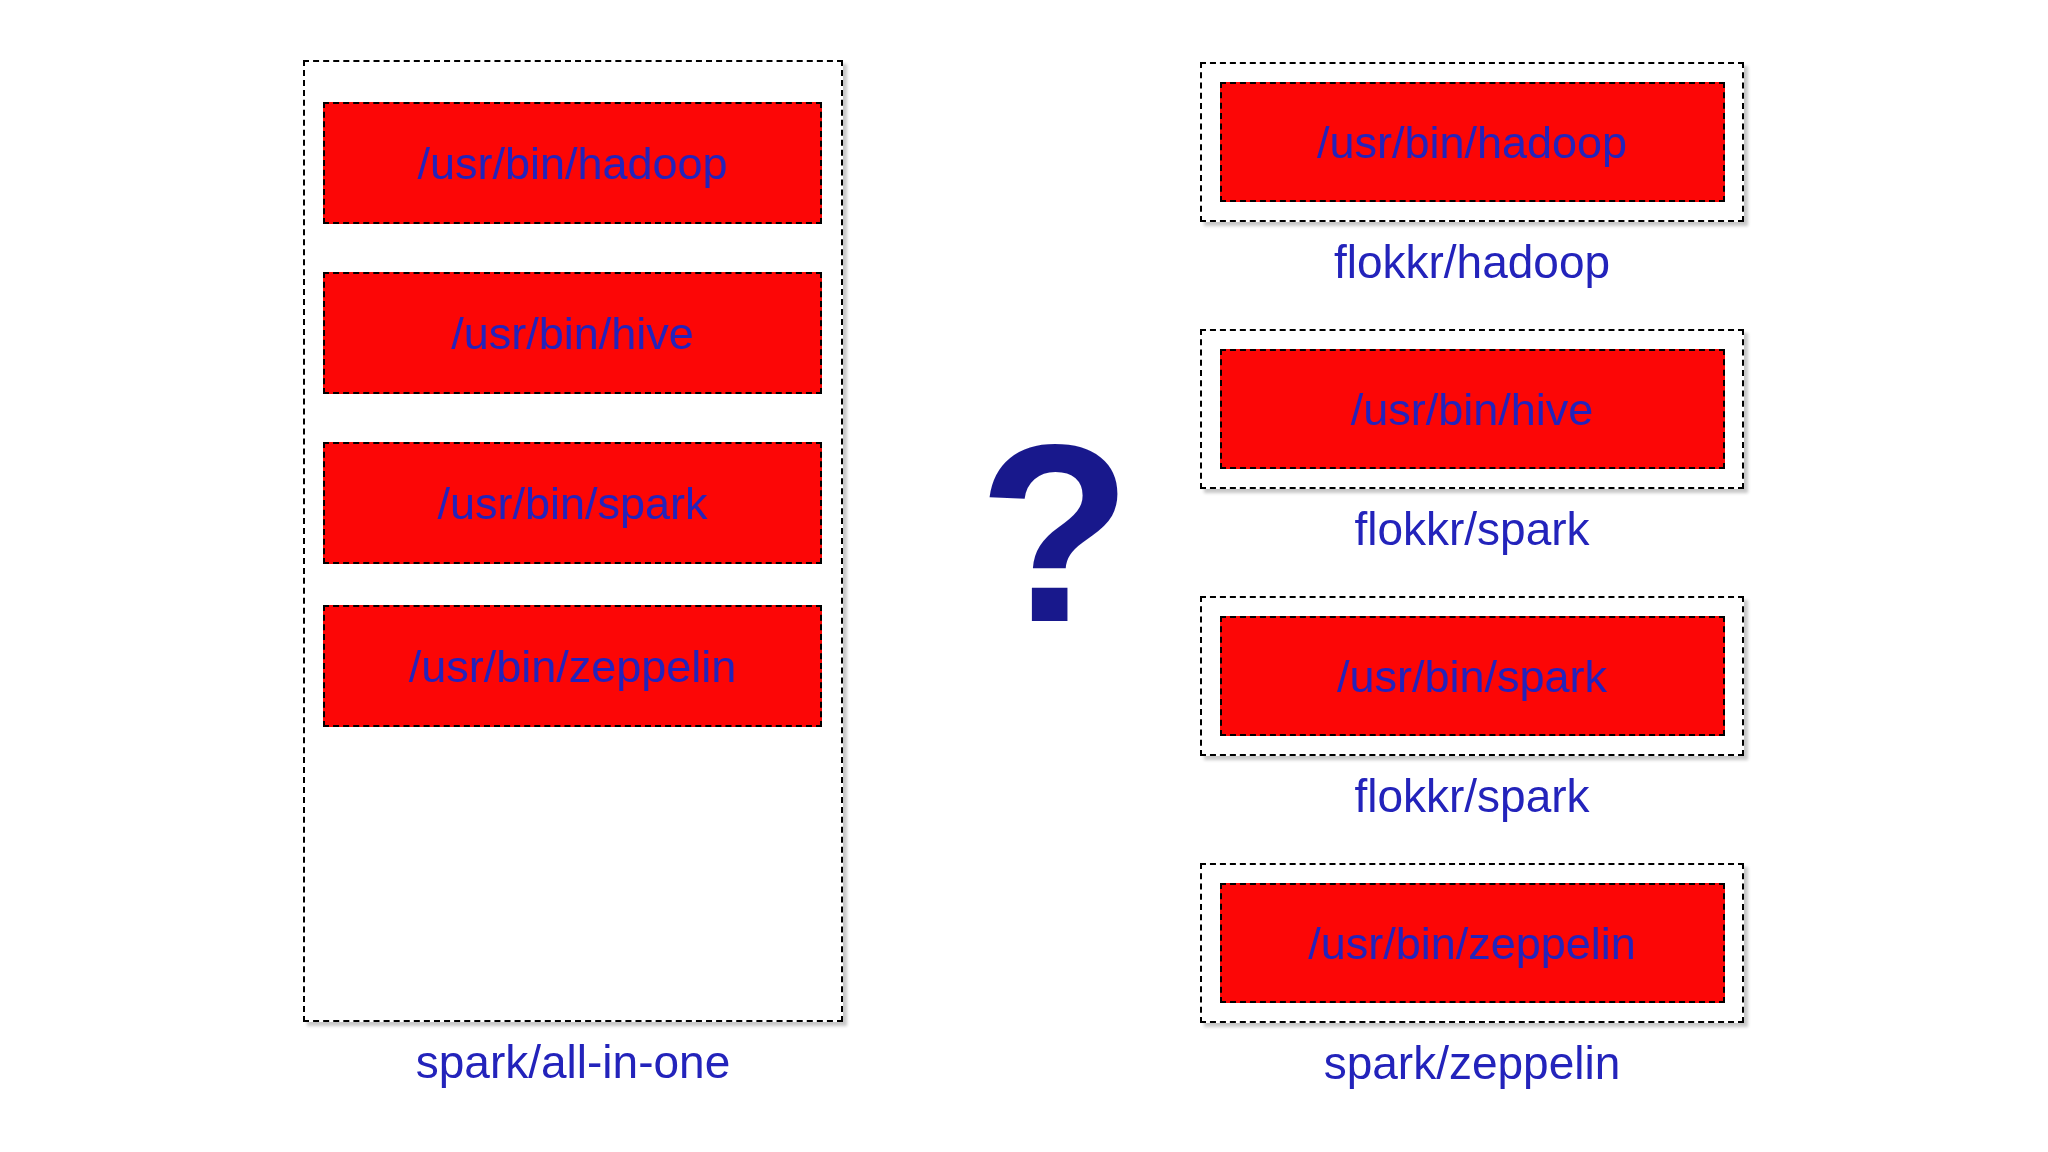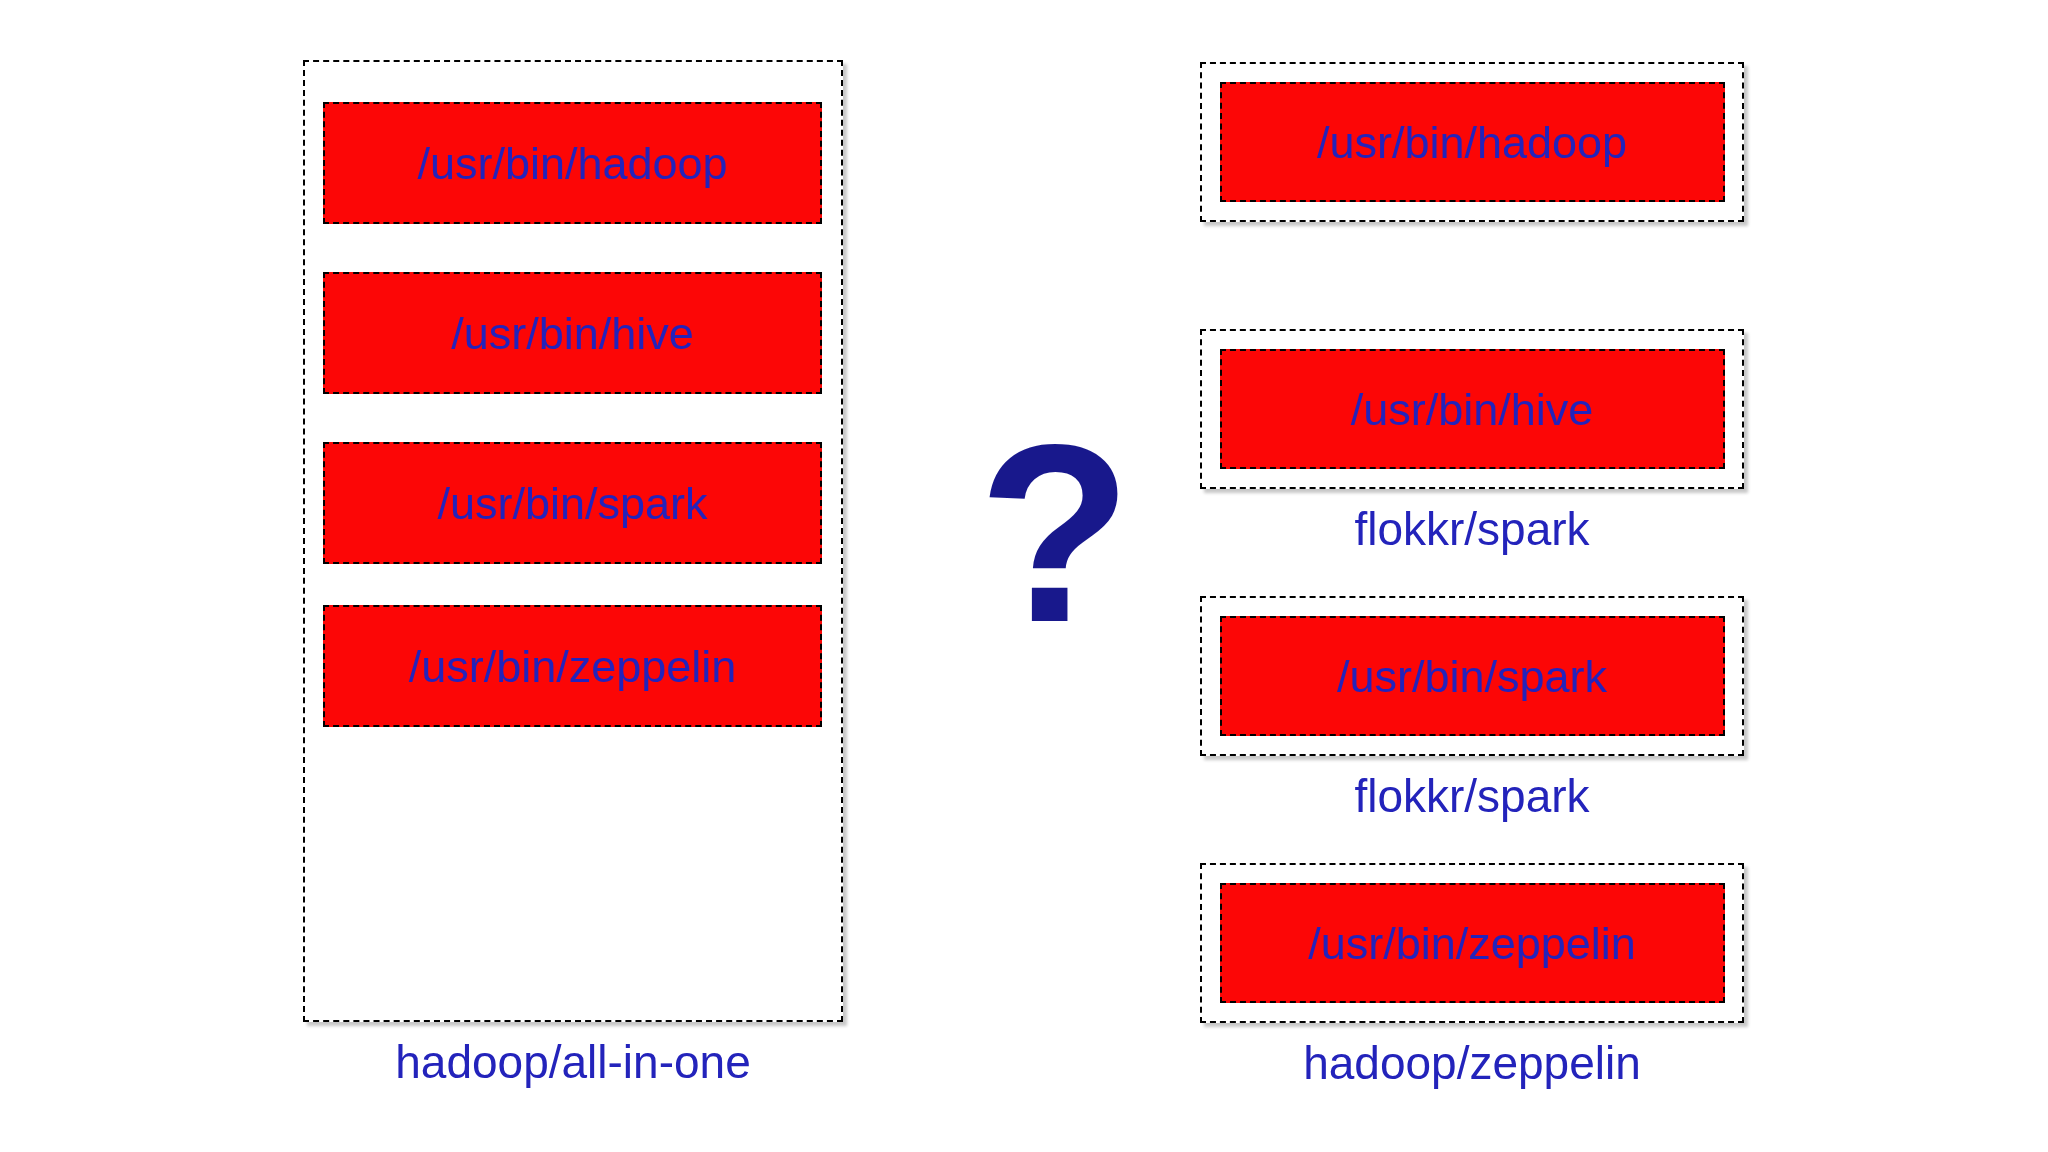--- a/index.html
+++ b/index.html
@@ -71,44 +71,45 @@
 <body>
 
 <div class="canvas">
 
   <div class="allinone">
     <div class="binary-box b0">/usr/bin/hadoop</div>
     <div class="binary-box b1">/usr/bin/hive</div>
     <div class="binary-box b2">/usr/bin/spark</div>
     <div class="binary-box b3">/usr/bin/zeppelin</div>
   </div>
-  <div class="caption caption-left">hadoop/all-in-one</div>
+  <div class="caption caption-left">spark/all-in-one</div>
 
   <div class="qmark">?</div>
 
   <div class="img-group g0">
     <div class="outline">
       <div class="binary-box">/usr/bin/hadoop</div>
     </div>
+    <div class="caption">flokkr/hadoop</div>
   </div>
 
   <div class="img-group g1">
     <div class="outline">
       <div class="binary-box">/usr/bin/hive</div>
     </div>
     <div class="caption">flokkr/spark</div>
   </div>
 
   <div class="img-group g2">
     <div class="outline">
       <div class="binary-box">/usr/bin/spark</div>
     </div>
     <div class="caption">flokkr/spark</div>
   </div>
 
   <div class="img-group g3">
     <div class="outline">
       <div class="binary-box">/usr/bin/zeppelin</div>
     </div>
-    <div class="caption">hadoop/zeppelin</div>
+    <div class="caption">spark/zeppelin</div>
   </div>
 
 </div>
 
 </body></html>

